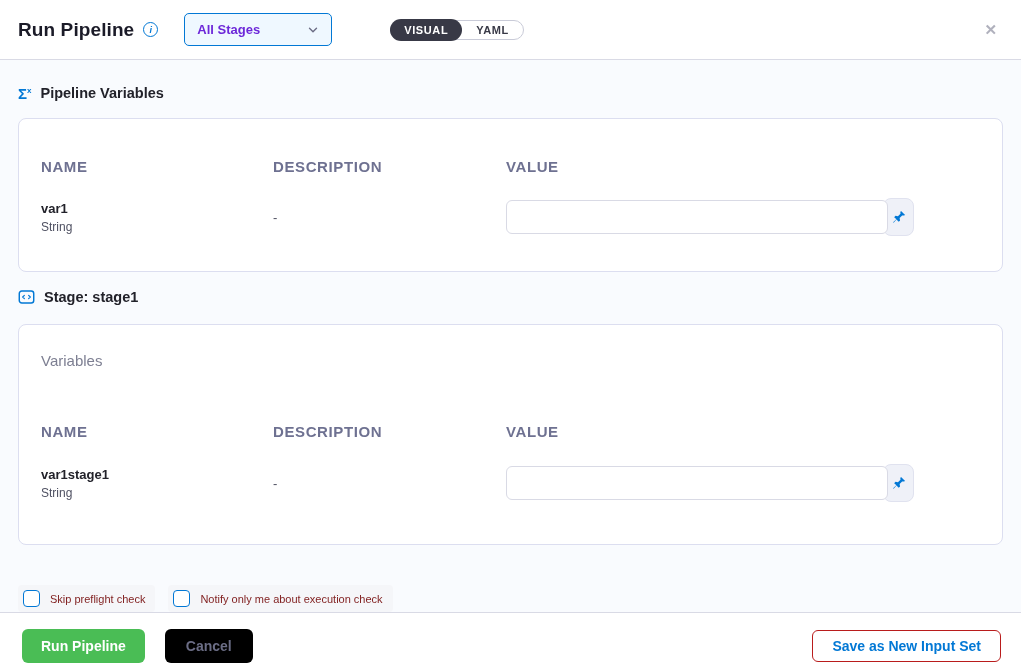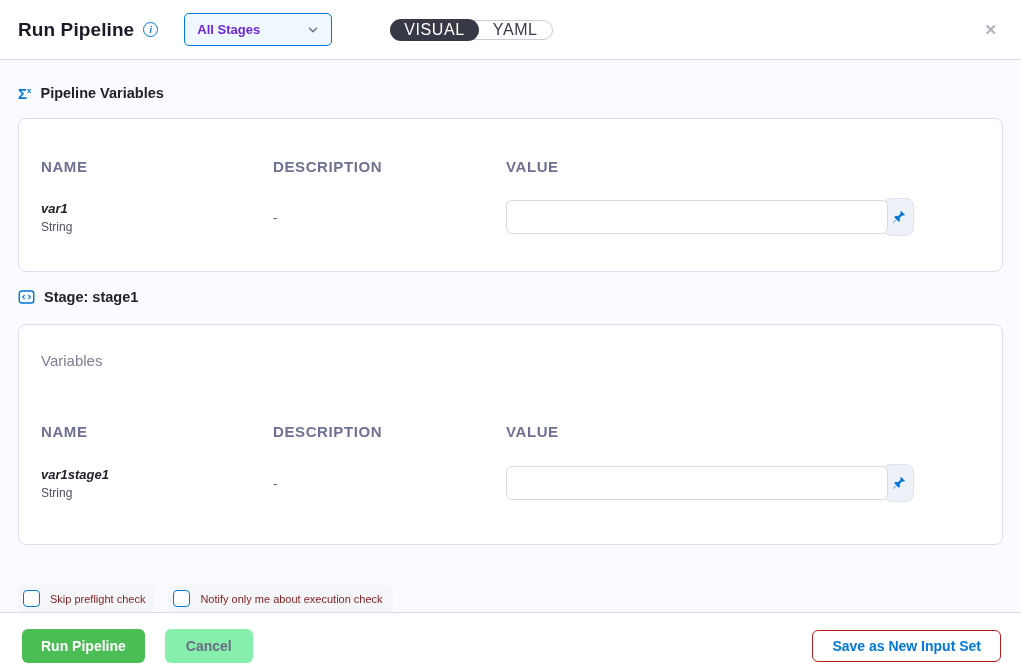--- a/index.html
+++ b/index.html
@@ -14,21 +14,21 @@
   .info-icon { width:15px; height:15px; border:1.4px solid #0278d5; border-radius:50%;
                color:#0278d5; font-size:9px; font-weight:700; display:flex; align-items:center;
                justify-content:center; margin-left:9px; font-style:italic; }
   .stage-select { margin-left:26px; width:148px; height:33px; background:#eff8ff;
                   border:1px solid #0278d5; border-radius:5px; display:flex; align-items:center;
                   padding:0 12px; cursor:pointer; }
   .stage-select .sel-label { font-size:13px; font-weight:700; color:#6d28d9; }
   .stage-select .chev { margin-left:auto; display:flex; }
   .view-toggle { margin-left:58px; height:20px; border:1px solid #c9cbd8; border-radius:11px;
                  display:flex; align-items:center; background:#fff; }
-  .seg { font-size:16px; font-weight:400; letter-spacing:0.6px; padding:0 14px; height:20px;
+  .seg { font-size:11px; font-weight:700; letter-spacing:0.6px; padding:0 14px; height:20px;
          display:flex; align-items:center; border-radius:11px; cursor:pointer; }
   .seg.active { background:#383946; color:#fff; margin:-1px 0 -1px -1px; height:22px; }
   .seg.inactive { color:#383946; }
   .close-btn { margin-left:auto; color:#b0b1bd; font-size:15px; font-weight:700; cursor:pointer;
                line-height:1; padding:4px; }
 
   
   .content { flex:1; background:#f9fbfe; padding:0 18px; }
   .section-head { display:flex; align-items:center; gap:9px; }
   .section-head.first { margin-top:25px; }
@@ -42,21 +42,21 @@
   .card.pipeline-vars { margin-top:17px; padding:39px 22px 35px 22px; }
   .card.stage-vars { margin-top:19px; padding:27px 22px 42px 22px; }
   .card-title { font-size:15px; font-weight:500; color:#7d7f92; }
 
   .vtable-head, .vtable-row { display:grid; grid-template-columns:232px 233px 1fr; align-items:center; }
   .vtable-head { margin-top:0; }
   .stage-vars .vtable-head { margin-top:54px; }
   .vtable-row { margin-top:23px; }
   .stage-vars .vtable-row { margin-top:24px; }
   .col-h { font-size:15px; font-weight:700; color:#6e7191; letter-spacing:0.6px; }
-  .var-name { font-size:13px; font-weight:700; color:#22222a;font-style:italic; }
+  .var-name { font-size:13px; font-weight:700; color:#22222a; }
   .var-type { font-size:12px; color:#4f5162; margin-top:4px; }
   .var-desc { font-size:13px; color:#4f5162; }
 
   .value-group { display:flex; align-items:center; width:408px; position:relative; }
   .value-input { flex:1; height:34px; border:1px solid #d9dae5; border-radius:6px; background:#fff;
                  padding:0 10px; font-size:13px; font-family:"Liberation Sans",sans-serif;
                  position:relative; z-index:1; outline:none; }
   .pin-btn { width:31px; height:38px; margin-left:-5px; background:#eff1f8; border:1px solid #e0e2ef;
              border-radius:8px; display:flex; align-items:center; justify-content:flex-end;
              padding-right:7px; cursor:pointer; }
@@ -67,21 +67,21 @@
   .checkbox { width:17px; height:17px; border:1.5px solid #0278d5; border-radius:4px; background:#fff;
               flex:none; cursor:pointer; }
   .option-label { font-size:11px; color:#7f1d1d; }
 
   
   .footer { flex:none; height:66px; background:#fff; border-top:1px solid #d9dae5;
             display:flex; align-items:center; padding:0 20px 0 22px; }
   .btn { font-family:"Liberation Sans",sans-serif; font-size:14px; font-weight:700; border:none;
          border-radius:6px; height:34px; cursor:pointer; }
   .btn-run { background:#4abd55; color:#fff; padding:0 19px; }
-  .btn-cancel { background:#86efac; color:#6b6d85; padding:0 21px; margin-left:20px; }
+  .btn-cancel { background:#000000; color:#6b6d85; padding:0 21px; margin-left:20px; }
   .btn-save { margin-left:auto; background:#fff; border:1px solid #b91c1c; color:#0278d5;
               height:32px; padding:0 19px; }
 </style>
 </head>
 <body>
 
 <div class="modal">
 
   <div class="header">
     <div class="title">Run Pipeline</div>

